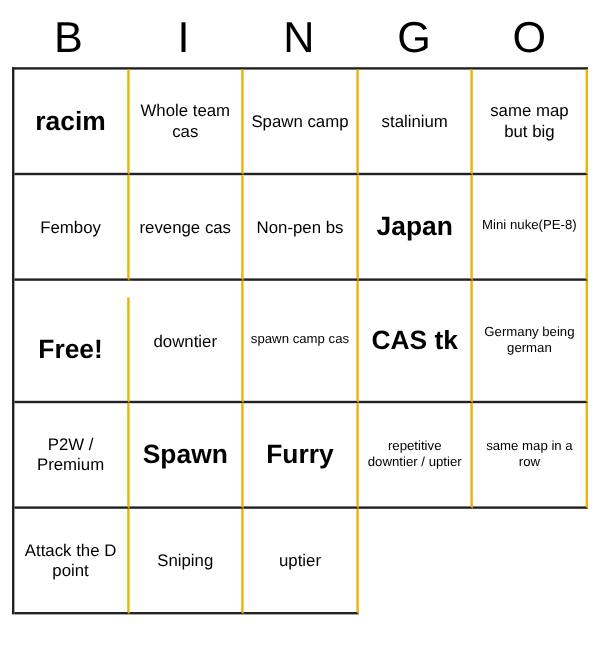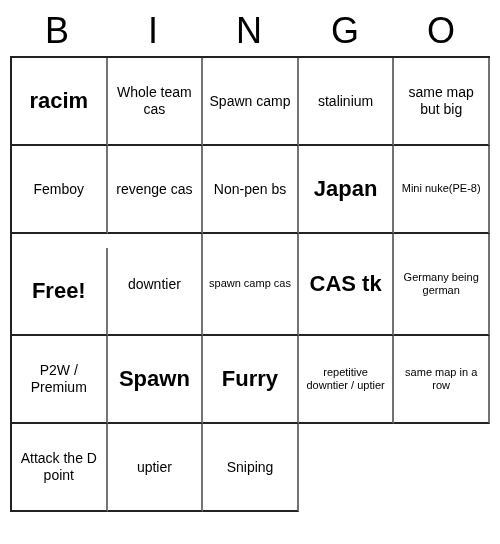--- a/index.html
+++ b/index.html
@@ -28,21 +28,21 @@
       letter-spacing: 2px;
     }
     .bingo-grid {
       display: grid;
       grid-template-columns: repeat(5, 1fr);
       width: 480px;
       border-left: 2px solid #222;
       border-top: 2px solid #222;
     }
     .bingo-cell {
-      border-right: 2px solid #737373;
+      border-right: 2px solid #eab308;
       border-bottom: 2px solid #222;
       min-height: 88px;
       display: flex;
       align-items: center;
       justify-content: center;
       text-align: center;
       font-size: 14px;
       padding: 4px 3px;
       line-height: 1.2;
     }
@@ -86,15 +86,15 @@
     <div class="bingo-cell">downtier</div>
     <div class="bingo-cell small-text">spawn camp cas</div>
     <div class="bingo-cell large-text">CAS tk</div>
     <div class="bingo-cell small-text">Germany being german</div>
     <div class="bingo-cell">P2W / Premium</div>
     <div class="bingo-cell large-text">Spawn</div>
     <div class="bingo-cell large-text">Furry</div>
     <div class="bingo-cell small-text">repetitive downtier / uptier</div>
     <div class="bingo-cell small-text">same map in a row</div>
     <div class="bingo-cell">Attack the D point</div>
+    <div class="bingo-cell">Sniping</div>
     <div class="bingo-cell">uptier</div>
-    <div class="bingo-cell">Sniping</div>
   </div>
 
 </body></html>

